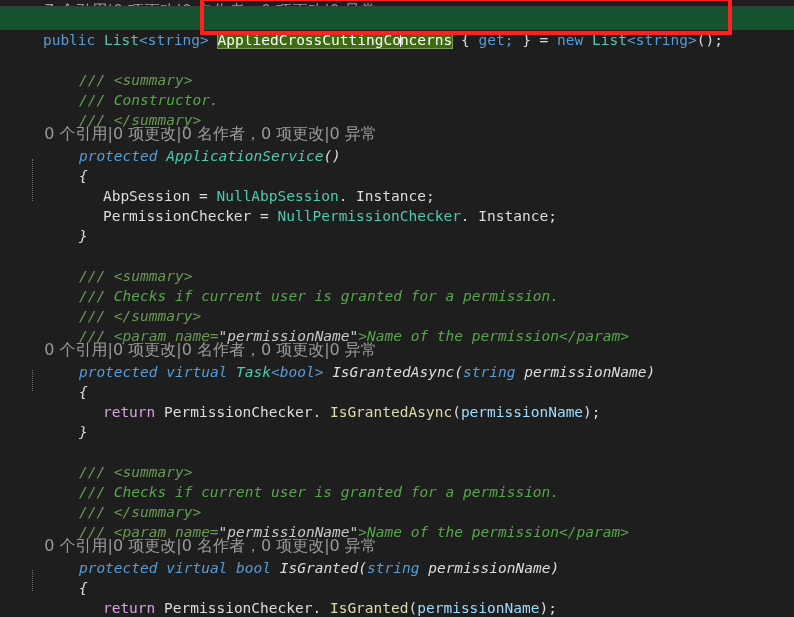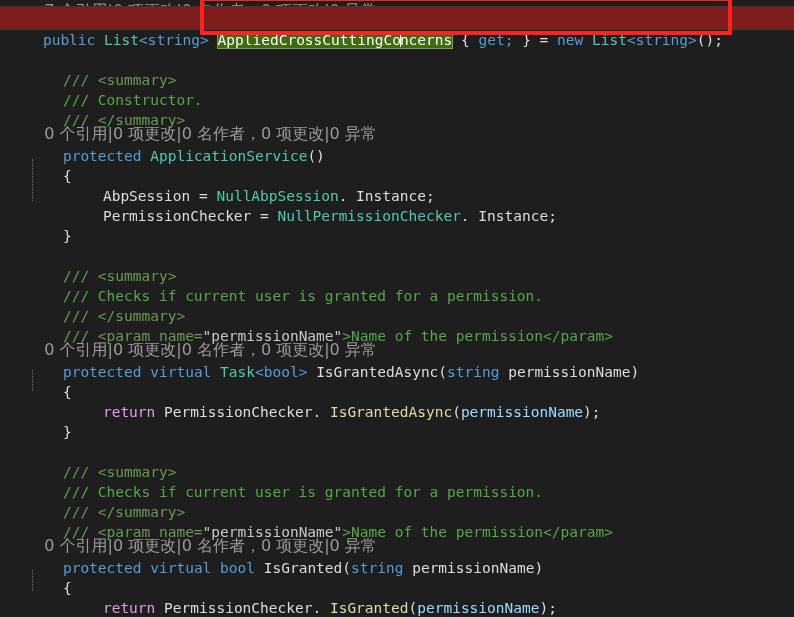--- a/index.html
+++ b/index.html
@@ -36,21 +36,21 @@
     line-height: 16px;
     font-family: "DejaVu Sans", "Liberation Sans", sans-serif;
     font-size: 16px;
     color: #9a9a9a;
     padding-left: 24px;
   }
   .line.blank { height: 20px; }
 
   
   .current-line {
-    background: #7f1d1d;
+    background: #14532d;
     border-top: 1px solid #3a3a3a;
     border-bottom: 1px solid #3a3a3a;
     box-sizing: border-box;
     height: 24px;
     line-height: 22px;
   }
 
   
   .kw      { color: #569cd6; }                 
   .typ     { color: #4ec9b0; }                 
@@ -92,21 +92,21 @@
     position: absolute;
     left: 200px;
     top: 0px;
     width: 532px;
     height: 38px;
     border: 4px solid #ff2020;
     box-sizing: border-box;
     pointer-events: none;
   }
 
-  .indent1 { padding-left: 28px; }
+  .indent1 { padding-left: 44px; font-style: italic; }
   .indent2 { padding-left: 68px; }
 </style>
 </head>
 <body>
 
 <div id="editor">
 
   <div class="line codelens" style="height:9px;line-height:9px;margin-top:-3px;overflow:hidden;">
     <span>7 个引用|0 项更改|0 名作者，0 项更改|0 异常</span>
   </div>

